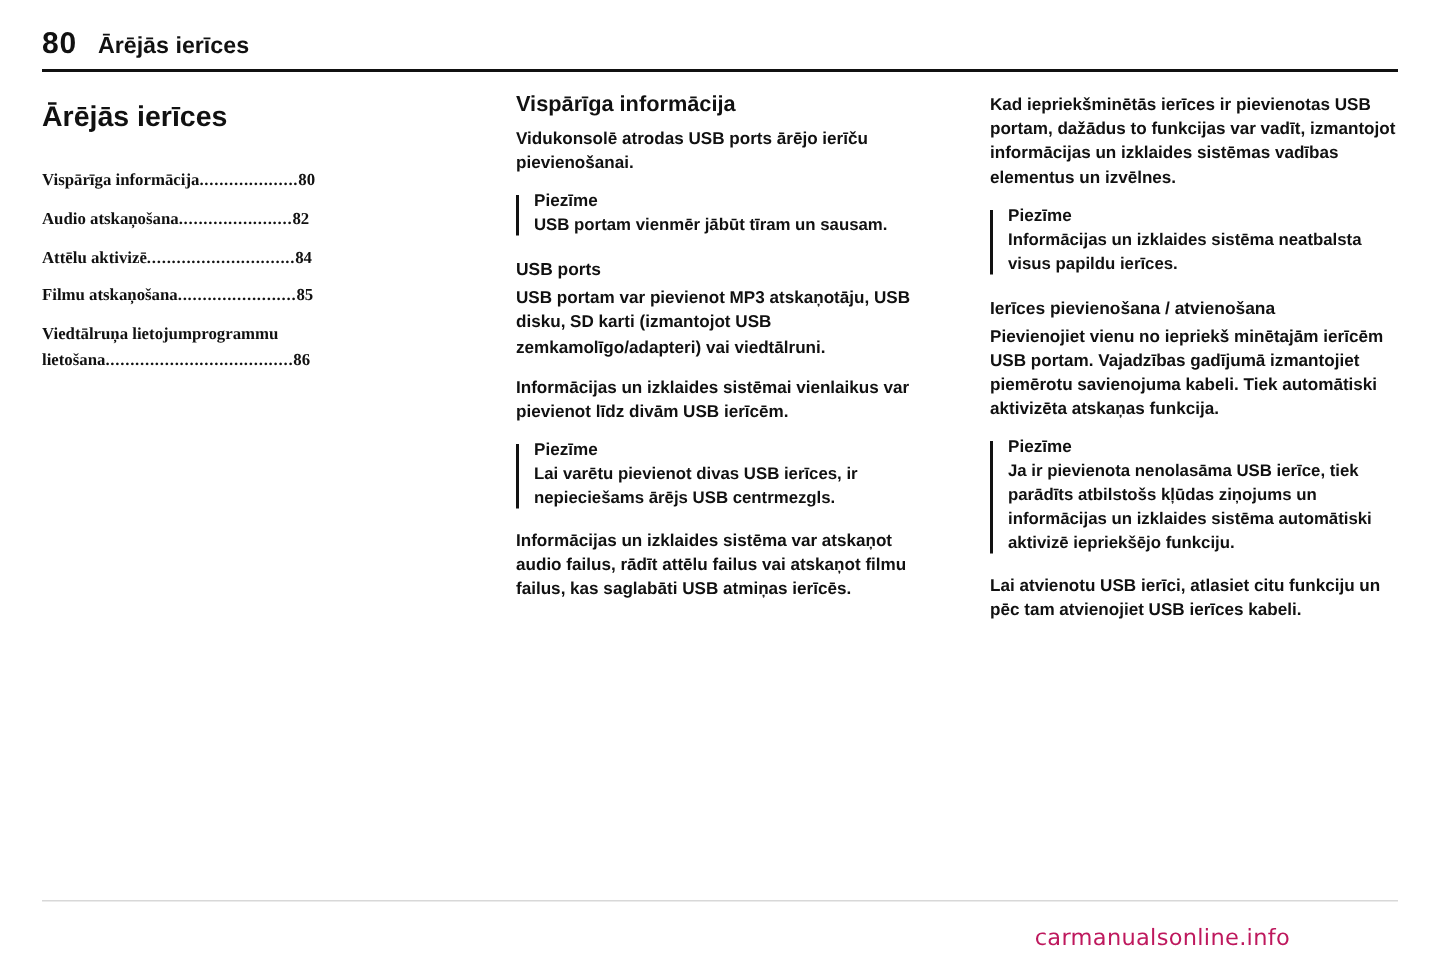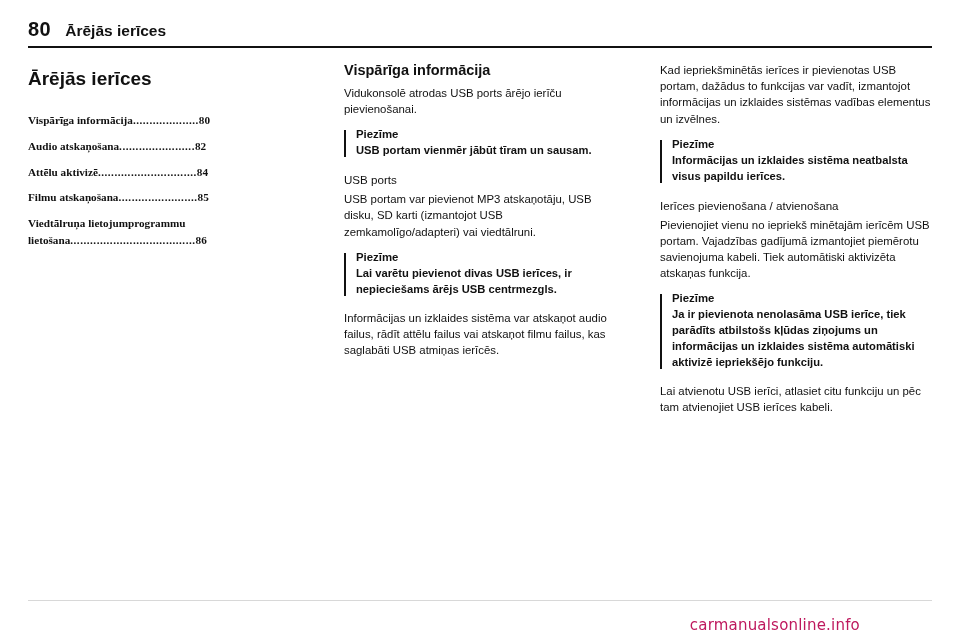--- a/index.html
+++ b/index.html
@@ -94,27 +94,27 @@
     font-weight: bold;
   }
   h2.sec {
     font-size: 14.5px;
     font-weight: bold;
     margin: 0 0 7px 0;
     color: #111;
   }
   h3.sub {
     font-size: 11.6px;
-    font-weight: normal;
+    font-weight: bold;
     margin: 14px 0 5px 0;
     color: #111;
   }
   p.body {
     font-size: 11.4px;
-    font-weight: normal;
+    font-weight: bold;
     line-height: 1.42;
     margin: 0 0 11px 0;
     color: #111;
   }
   .note {
     margin: 10px 0 12px 0;
     padding-left: 12px;
     position: relative;
   }
   .note:before {
@@ -200,20 +200,21 @@
       <h2 class="sec">Vispārīga informācija</h2>
       <p class="body">Vidukonsolē atrodas USB ports ārējo ierīču pievienošanai.</p>
 
       <div class="note">
         <div class="note-title">Piezīme</div>
         <p>USB portam vienmēr jābūt tīram un sausam.</p>
       </div>
 
       <h3 class="sub">USB ports</h3>
       <p class="body">USB portam var pievienot MP3 atskaņotāju, USB disku, SD karti (izmantojot USB zemkamolīgo/adapteri) vai viedtālruni.</p>
+      <p class="body">Informācijas un izklaides sistēmai vienlaikus var pievienot līdz divām USB ierīcēm.</p>
 
       <div class="note">
         <div class="note-title">Piezīme</div>
         <p>Lai varētu pievienot divas USB ierīces, ir nepieciešams ārējs USB centrmezgls.</p>
       </div>
 
       <p class="body">Informācijas un izklaides sistēma var atskaņot audio failus, rādīt attēlu failus vai atskaņot filmu failus, kas saglabāti USB atmiņas ierīcēs.</p>
     </div>
 
     <div class="col-gap"></div>

